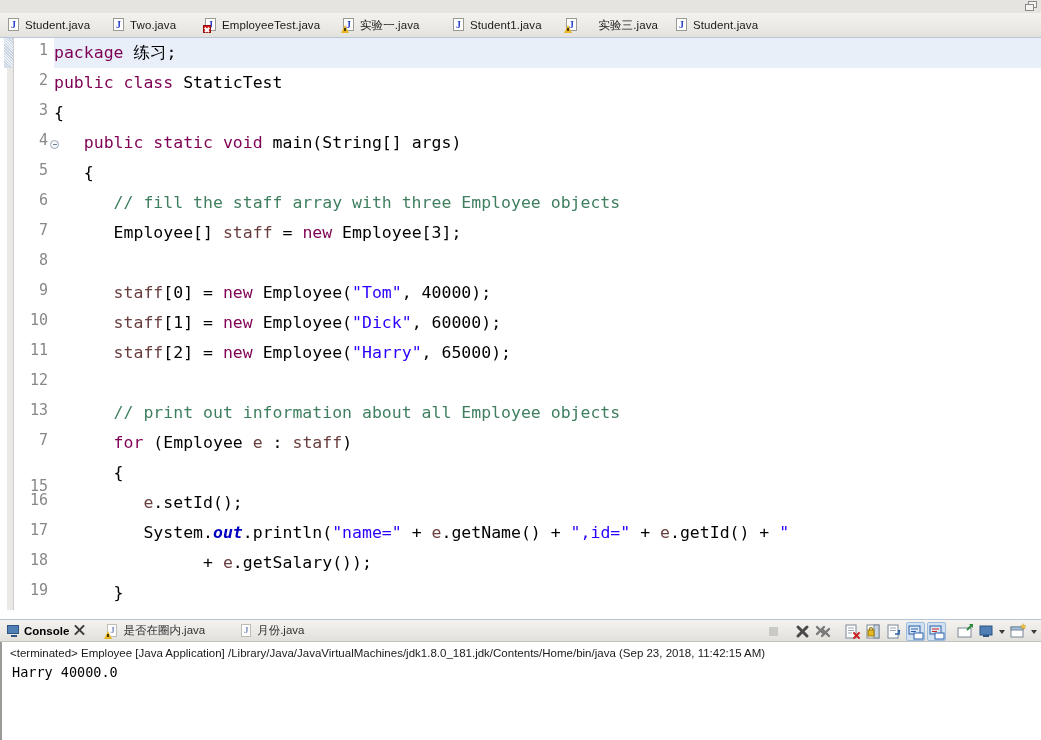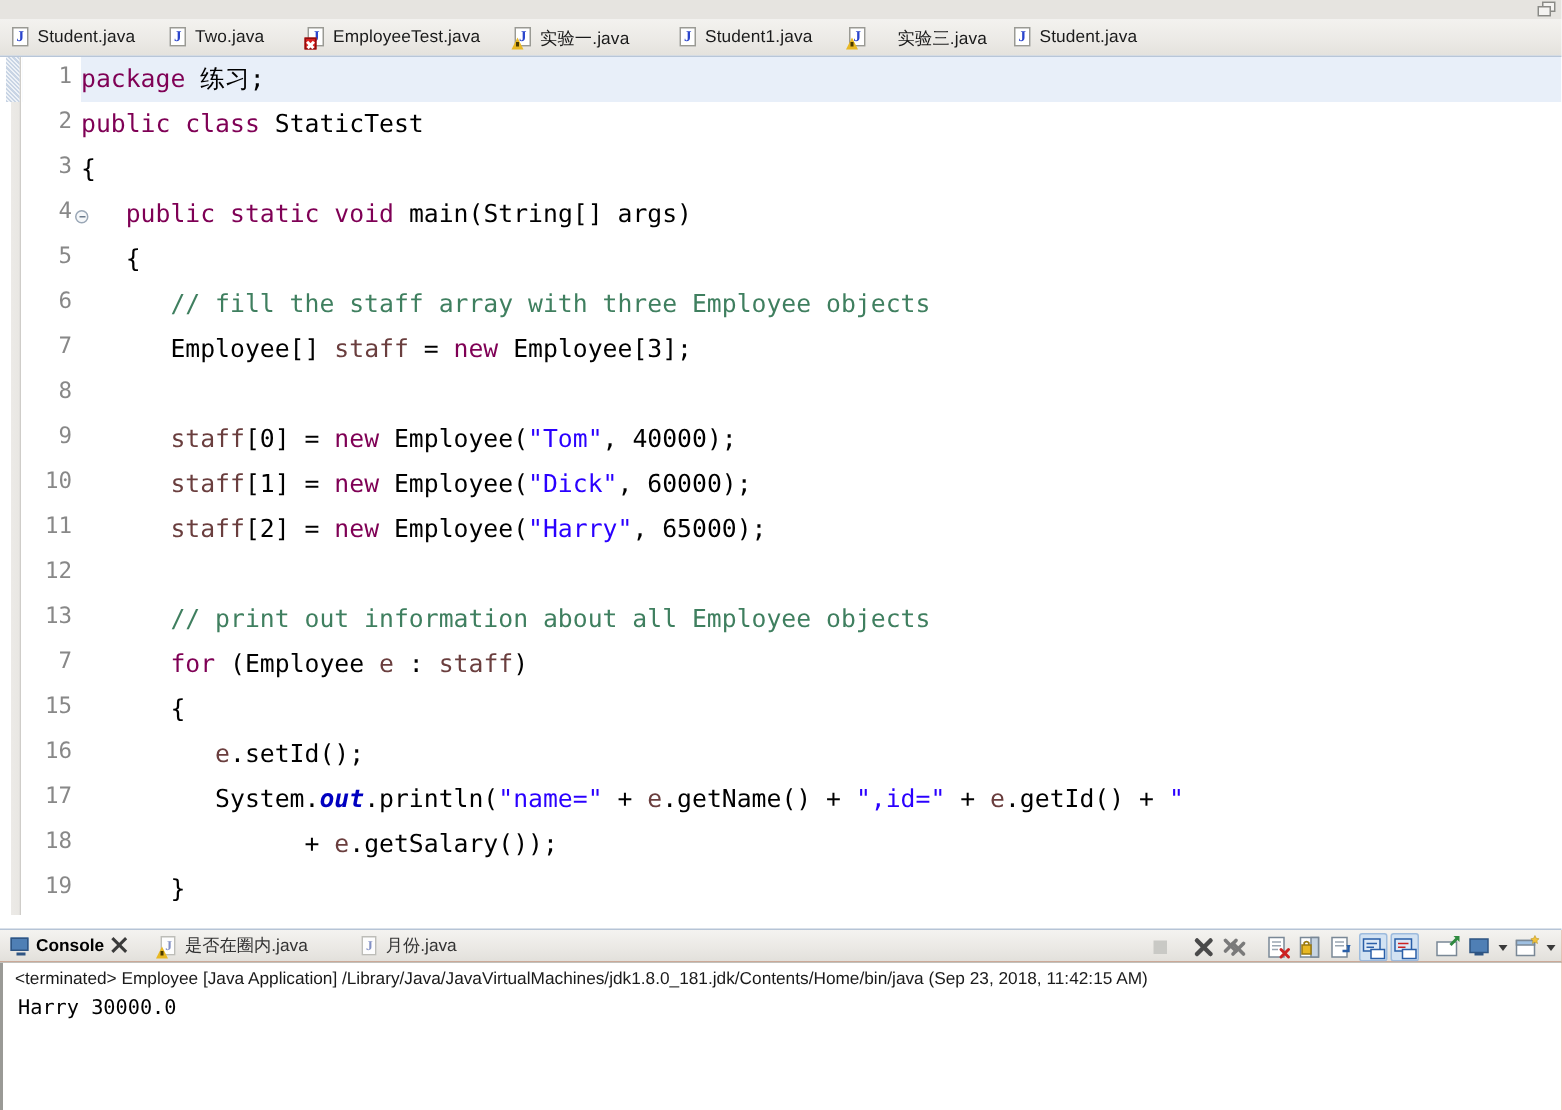--- a/index.html
+++ b/index.html
@@ -296,21 +296,21 @@
         <div class="ln" style="top: 123px;">5</div>
         <div class="ln" style="top: 153px;">6</div>
         <div class="ln" style="top: 183px;">7</div>
         <div class="ln" style="top: 213px;">8</div>
         <div class="ln" style="top: 243px;">9</div>
         <div class="ln" style="top: 273px;">10</div>
         <div class="ln" style="top: 303px;">11</div>
         <div class="ln" style="top: 333px;">12</div>
         <div class="ln" style="top: 363px;">13</div>
         <div class="ln" style="top: 393px;">7</div>
-        <div class="ln" style="top: 423px;">15</div>
+        <div class="ln" style="top: 439px;">15</div>
         <div class="ln" style="top: 453px;">16</div>
         <div class="ln" style="top: 483px;">17</div>
         <div class="ln" style="top: 513px;">18</div>
         <div class="ln" style="top: 543px;">19</div>
         <div class="ln" style="top: 573px;">20</div>
       </div>
     <div class="codearea">
       <div class="hl-line"></div>
       <div class="code" id="code"><div class="row"><span class="kw">package</span> 练习;</div><div class="row"><span class="kw">public</span> <span class="kw">class</span> StaticTest</div><div class="row">{</div><div class="row">   <span class="kw">public</span> <span class="kw">static</span> <span class="kw">void</span> main(String[] args)</div><div class="row">   {</div><div class="row">      <span class="cm">// fill the staff array with three Employee objects</span></div><div class="row">      Employee[] <span class="loc">staff</span> = <span class="kw">new</span> Employee[3];</div><div class="row">&nbsp;</div><div class="row">      <span class="loc">staff</span>[0] = <span class="kw">new</span> Employee(<span class="st">"Tom"</span>, 40000);</div><div class="row">      <span class="loc">staff</span>[1] = <span class="kw">new</span> Employee(<span class="st">"Dick"</span>, 60000);</div><div class="row">      <span class="loc">staff</span>[2] = <span class="kw">new</span> Employee(<span class="st">"Harry"</span>, 65000);</div><div class="row">&nbsp;</div><div class="row">      <span class="cm">// print out information about all Employee objects</span></div><div class="row">      <span class="kw">for</span> (Employee <span class="loc">e</span> : <span class="loc">staff</span>)</div><div class="row">      {</div><div class="row">         <span class="loc">e</span>.setId();</div><div class="row">         System.<span class="fld">out</span>.println(<span class="st">"name="</span> + <span class="loc">e</span>.getName() + <span class="st">",id="</span> + <span class="loc">e</span>.getId() + <span class="st">"</span></div><div class="row">               + <span class="loc">e</span>.getSalary());</div><div class="row">      }</div><div class="row">&nbsp;</div></div>
     </div>
@@ -415,17 +415,17 @@
           <span class="tbtn"><svg width="19" height="19" viewBox="0 0 19 19">
               <rect x="2" y="5" width="12" height="10" fill="#fff" stroke="#7a8896"></rect>
               <rect x="2" y="5" width="12" height="3" fill="#9fc0e2" stroke="#7a8896"></rect>
               <path d="M14 3 l1.6 3.4 l3.4 .6 l-2.6 2.3 l.7 3.5 l-3.1 -1.8 l-3.1 1.8 l.7 -3.5 l-2.6 -2.3 l3.4 -.6 z" fill="#f2c23c" stroke="#b08a10" stroke-width=".6" transform="scale(.55) translate(12 0)"></path>
             </svg></span>
           <span class="tarrow"></span>
         </span>
     </div>
     <div class="console-body">
       <div class="termline">&lt;terminated&gt; Employee [Java Application] /Library/Java/JavaVirtualMachines/jdk1.8.0_181.jdk/Contents/Home/bin/java (Sep 23, 2018, 11:42:15 AM)</div>
-      <div class="outline">Harry 30000.0</div>
+      <div class="outline">Harry 40000.0</div>
     </div>
   </div>
 
 </div>
 
 </body></html>

